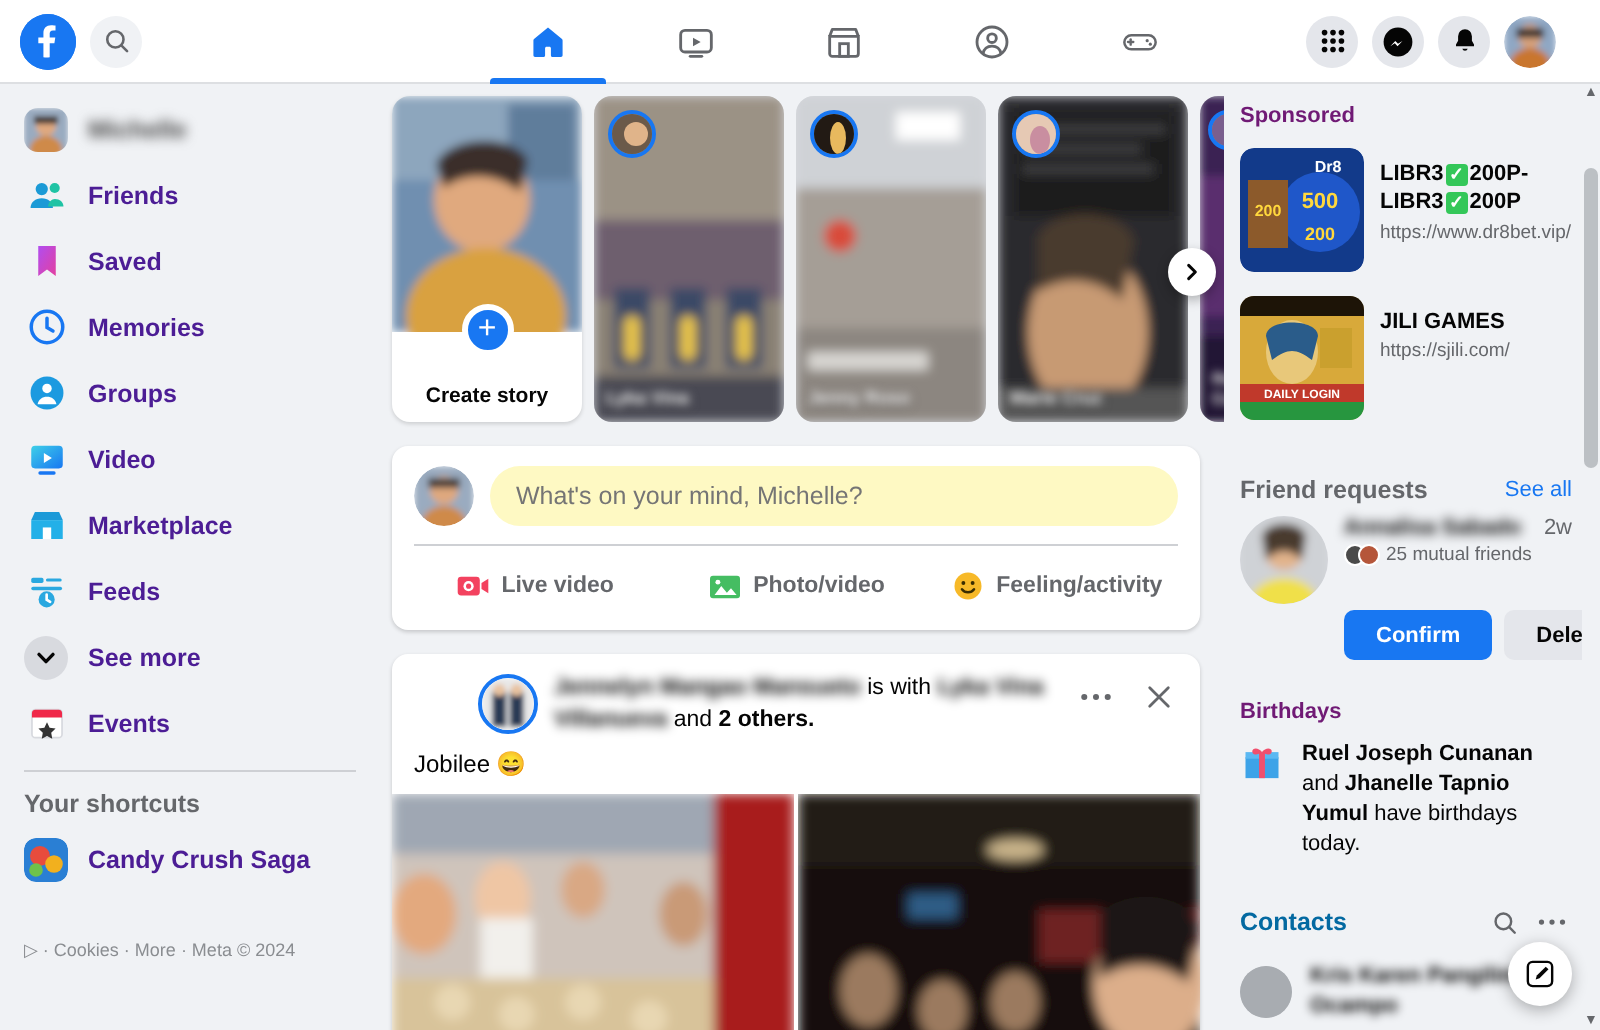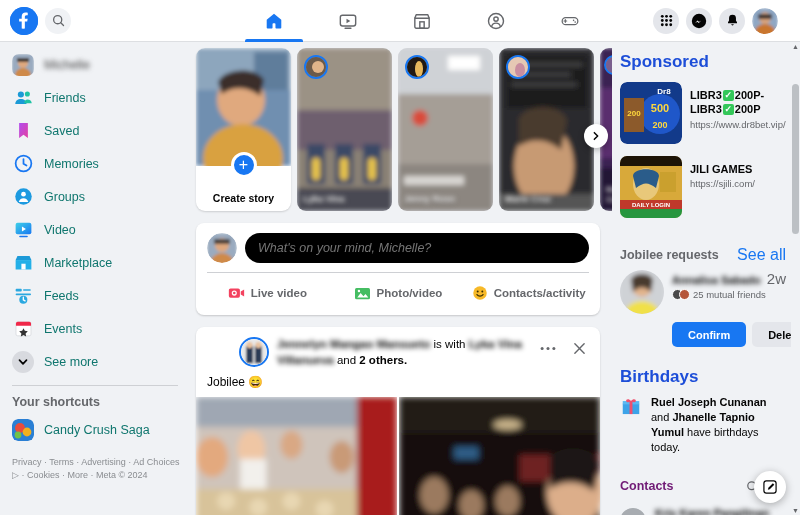--- a/index.html
+++ b/index.html
@@ -50,21 +50,21 @@
 
   
   .sidebar {
     width: 190px; flex: 0 0 190px; background: #f0f2f5; padding: 6px 6px 0 6px;
     overflow: hidden; display: flex; flex-direction: column;
   }
   .side-item {
     display: flex; align-items: center; gap: 10px; height: 33px;
     padding: 0 6px; border-radius: 7px; cursor: pointer;
   }
-  .side-label { font-size: 12.5px; font-weight: normal; color: #0f766e; }
+  .side-label { font-size: 12.5px; font-weight: bold; color: #4c1d95; }
   .side-label.blurred { filter: blur(2.8px); color:#444; }
   .si-icon { width: 22px; height: 22px; flex: none; display: flex; align-items: center; justify-content: center; }
   .hr { height: 1px; background: #ced0d4; margin: 7px 6px 5px 6px; }
   .section-title { font-size: 12.5px; font-weight: bold; color: #65676b; padding: 4px 6px 4px 6px; }
   .shortcut-icon { width: 22px; height: 22px; border-radius: 6px; overflow: hidden; flex: none; }
   .footer {
     font-size: 9px; color: #8a8d91; line-height: 1.45; padding: 10px 6px 6px 6px;
   }
   .footer span { white-space: nowrap; }
 
@@ -108,22 +108,22 @@
     background: #fff; box-shadow: 0 2px 6px rgba(0,0,0,.28); display: flex;
     align-items: center; justify-content: center; color: #050505; font-size: 11px; z-index: 6; cursor: pointer;
   }
 
   
   .card { background: #fff; border-radius: 8px; box-shadow: 0 1px 2px rgba(0,0,0,.18); margin-top: 12px; }
 
   
   .composer-top { display: flex; align-items: center; gap: 8px; padding: 10px 11px 9px 11px; }
   .composer-input {
-    flex: 1; height: 30px; border-radius: 16px; background: #000000; border: none;
-    padding: 0 13px; font-size: 12.5px; color: #65676b; font-family: "Liberation Sans", sans-serif; font-style: italic;
+    flex: 1; height: 30px; border-radius: 16px; background: #fef9c3; border: none;
+    padding: 0 13px; font-size: 12.5px; color: #65676b; font-family: "Liberation Sans", sans-serif;
   }
   .composer-sep { height: 1px; background: #ced0d4; margin: 0 11px; }
   .composer-actions { display: flex; padding: 5px 6px 7px 6px; }
   .ca {
     flex: 1; display: flex; align-items: center; justify-content: center; gap: 6px;
     height: 30px; border-radius: 7px; font-size: 11.5px; font-weight: bold; color: #65676b; cursor: pointer;
   }
 
   
   .post-head { display: flex; padding: 10px 26px 0 11px; gap: 8px; position: relative; margin-left: 32px; }
@@ -135,39 +135,39 @@
   .pa-btn { width: 22px; height: 22px; border-radius: 50%; display: flex; align-items: center; justify-content: center; color: #65676b; cursor: pointer; }
   .post-text { font-size: 12px; padding: 7px 11px 8px 11px; color: #050505; }
   .post-photos { display: flex; gap: 2px; height: 130px; overflow: hidden; }
   .post-photos > div { flex: 1; overflow: hidden; position: relative; }
 
   
   .rightbar {
     width: 188px; flex: 0 0 188px; padding: 6px 10px 0 4px; overflow: hidden;
     display: flex; flex-direction: column;
   }
-  .rb-title { font-size: 17px; font-weight: bold; color: #1d4ed8; padding: 4px 4px 6px 4px; }
+  .rb-title { font-size: 11px; font-weight: bold; color: #701a75; padding: 4px 4px 6px 4px; }
   .rb-head { display: flex; align-items: center; justify-content: space-between; padding: 4px 4px 6px 4px; }
-  .rb-link { font-size: 16px; color: #1877f2; cursor: pointer; }
+  .rb-link { font-size: 11px; color: #1877f2; cursor: pointer; }
   .rb-icons { display: flex; gap: 4px; color: #65676b; }
   .rb-ic { width: 20px; height: 20px; border-radius: 50%; display: flex; align-items: center; justify-content: center; cursor: pointer; }
   .ad { display: flex; gap: 8px; padding: 4px; border-radius: 7px; cursor: pointer; margin-bottom: 4px; }
   .ad-thumb { width: 62px; height: 62px; border-radius: 7px; overflow: hidden; flex: none; }
   .ad-body { flex: 1; min-width: 0; padding-top: 6px; }
   .ad-title { font-size: 11px; font-weight: bold; line-height: 1.3; color: #050505; display: flex; flex-wrap: wrap; align-items: center; }
   .ad-url { font-size: 9.5px; color: #65676b; margin-top: 2px; word-break: break-all; }
   .ck { display: inline-block; width: 11px; height: 11px; background: #34c759; border-radius: 2px; margin: 0 1px; position: relative; vertical-align: -1px; }
   .ck::after { content: "✓"; position: absolute; inset: 0; color: #fff; font-size: 9px; line-height: 11px; text-align: center; }
   .rb-sep { height: 1px; background: #ced0d4; margin: 8px 4px; }
   .fr-row { display: flex; gap: 8px; padding: 0 4px; }
   .fr-av { width: 44px; height: 44px; border-radius: 50%; overflow: hidden; flex: none; background: #d8dadf; }
   .fr-body { flex: 1; min-width: 0; }
   .fr-top { display: flex; justify-content: space-between; align-items: baseline; }
   .fr-name { font-size: 11px; font-weight: bold; filter: blur(2.6px); color: #050505; }
-  .fr-time { font-size: 15px; color: #65676b; flex: none; }
+  .fr-time { font-size: 11px; color: #65676b; flex: none; }
   .fr-mutual { font-size: 9.5px; color: #65676b; display: flex; align-items: center; gap: 3px; margin-top: 2px; }
   .mini-avs { display: flex; }
   .mini-av { width: 11px; height: 11px; border-radius: 50%; border: 1px solid #fff; }
   .fr-btns { display: flex; gap: 6px; margin-top: 22px; }
   .btn {
     border: none; border-radius: 5px; font-size: 11px; font-weight: bold; height: 25px;
     padding: 0 16px; cursor: pointer; font-family: "Liberation Sans", sans-serif;
   }
   .btn-primary { background: #1877f2; color: #fff; }
   .btn-secondary { background: #e4e6eb; color: #050505; }
@@ -400,57 +400,57 @@
             <rect x="11.4" y="4.8" width="9" height="1.8" rx=".9" fill="#2aa8e0"></rect>
             <rect x="3" y="9.6" width="17.6" height="2" rx="1" fill="#2aa8e0"></rect>
             <circle cx="11.8" cy="16.8" r="4.6" fill="#2aa8e0"></circle>
             <path d="M11.8 14v3l2 1.2" fill="none" stroke="#fff" stroke-width="1.5" stroke-linecap="round"></path>
           </svg>
         </span>
         <span class="side-label">Feeds</span>
       </div>
 
       <div class="side-item">
+        <span class="si-icon" style="background:#d8dadf;border-radius:50%;">
+          <svg width="12" height="12" viewBox="0 0 12 12" aria-hidden="true">
+            <path d="M2.5 4.2 6 7.8l3.5-3.6" fill="none" stroke="#050505" stroke-width="1.7" stroke-linecap="round" stroke-linejoin="round"></path>
+          </svg>
+        </span>
+        <span class="side-label">See more</span>
+      </div>
+
+      <div class="side-item">
         <span class="si-icon">
           <svg width="21" height="21" viewBox="0 0 24 24" aria-hidden="true">
             <rect x="3.4" y="4.4" width="17.2" height="16" rx="2" fill="#fff" stroke="#d8dadf" stroke-width="1"></rect>
             <path d="M3.4 6.4a2 2 0 0 1 2-2h13.2a2 2 0 0 1 2 2v2.4H3.4z" fill="#f02849"></path>
             <path d="M12 11.6l1.5 3.1 3.4.5-2.5 2.4.6 3.4-3-1.6-3 1.6.6-3.4-2.5-2.4 3.4-.5z" fill="#333"></path>
           </svg>
         </span>
         <span class="side-label">Events</span>
-      </div>
-
-      <div class="side-item">
-        <span class="si-icon" style="background:#d8dadf;border-radius:50%;">
-          <svg width="12" height="12" viewBox="0 0 12 12" aria-hidden="true">
-            <path d="M2.5 4.2 6 7.8l3.5-3.6" fill="none" stroke="#050505" stroke-width="1.7" stroke-linecap="round" stroke-linejoin="round"></path>
-          </svg>
-        </span>
-        <span class="side-label">See more</span>
       </div>
 
       <div class="hr"></div>
       <div class="section-title">Your shortcuts</div>
 
       <div class="side-item">
         <span class="shortcut-icon">
           <svg viewBox="0 0 22 22" width="22" height="22" aria-hidden="true">
             <rect width="22" height="22" rx="6" fill="#2a7fd4"></rect>
             <circle cx="8" cy="9" r="5" fill="#e84c3d"></circle>
             <circle cx="15" cy="13" r="4.4" fill="#f2b01e"></circle>
             <circle cx="6" cy="16" r="3.4" fill="#6fc24a"></circle>
           </svg>
         </span>
         <span class="side-label">Candy Crush Saga</span>
       </div>
 
 
       <div class="footer">
-        <span>Privacy · Terms · Advertising · Ad Choices</span><br>
+        <br>
         <span>▷ · Cookies · More · Meta © 2024</span>
       </div>
     </div>
 
     <div class="feed">
       <div class="feed-inner">
 
         <div class="stories">
 
           <div class="story story-create">
@@ -632,21 +632,21 @@
               </svg>
               <span>Photo/video</span>
             </div>
             <div class="ca">
               <svg width="16" height="16" viewBox="0 0 18 18" aria-hidden="true">
                 <circle cx="9" cy="9" r="7.6" fill="#f7b928"></circle>
                 <circle cx="6.4" cy="7.3" r="1.1" fill="#3a2d00"></circle>
                   <circle cx="11.6" cy="7.3" r="1.1" fill="#3a2d00"></circle>
                 <path d="M5.6 10.8c1.6 2.3 5.2 2.3 6.8 0" fill="none" stroke="#3a2d00" stroke-width="1.4" stroke-linecap="round"></path>
               </svg>
-              <span>Contacts/activity</span>
+              <span>Feeling/activity</span>
             </div>
           </div>
         </div>
 
         <div class="card">
           <div class="post-head">
             <div class="avatar" style="width:30px;height:30px;border:2px solid #1877f2;">
               <svg viewBox="0 0 30 30" class="av-img" aria-hidden="true">
                 <defs>
                     <clipPath id="cpost">
@@ -792,21 +792,21 @@
           <div class="ad-title">
             <span>JILI GAMES</span>
           </div>
           <div class="ad-url">https://sjili.com/</div>
         </div>
       </div>
 
       <div class="rb-sep"></div>
 
       <div class="rb-head">
-        <span style="font-size:12.5px;font-weight:bold;color:#65676b;">Jobilee requests</span>
+        <span style="font-size:12.5px;font-weight:bold;color:#65676b;">Friend requests</span>
         <span class="rb-link">See all</span>
       </div>
 
       <div class="fr-row">
         <div class="fr-av">
           <svg viewBox="0 0 44 44" width="44" height="44" aria-hidden="true">
             <defs>
                 <clipPath id="cfr">
                   <circle cx="22" cy="22" r="22"></circle>
                 </clipPath>
@@ -854,21 +854,21 @@
           </svg>
         </span>
         <div class="bd-text">
           <b>Ruel Joseph Cunanan</b><span> and </span><b>Jhanelle Tapnio Yumul</b><span> have birthdays today.</span>
         </div>
       </div>
 
       <div class="rb-sep"></div>
 
       <div class="rb-head">
-        <span style="font-size:12.5px;font-weight:bold;color:#701a75;">Contacts</span>
+        <span style="font-size:12.5px;font-weight:bold;color:#0369a1;">Contacts</span>
         <span class="rb-icons">
           <span class="rb-ic">
             <svg width="13" height="13" viewBox="0 0 16 16" aria-hidden="true">
               <circle cx="7" cy="7" r="4.8" fill="none" stroke="#65676b" stroke-width="1.5"></circle>
               <line x1="10.6" y1="10.6" x2="14" y2="14" stroke="#65676b" stroke-width="1.5" stroke-linecap="round"></line>
             </svg>
           </span>
           <span class="rb-ic">
             <svg width="14" height="4" viewBox="0 0 16 4" aria-hidden="true">
               <circle cx="2" cy="2" r="1.5" fill="#65676b"></circle>

